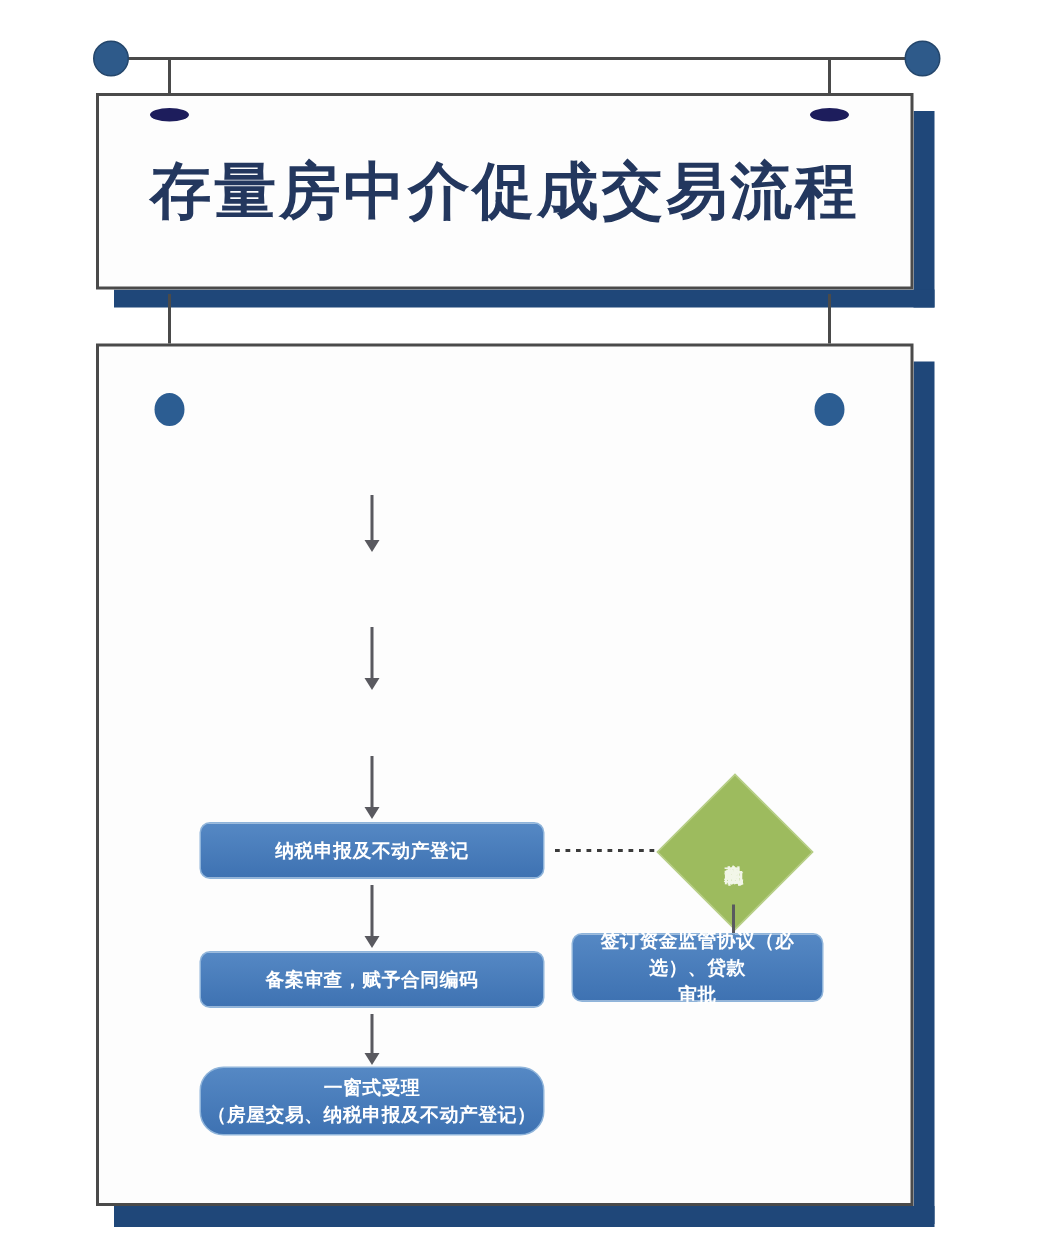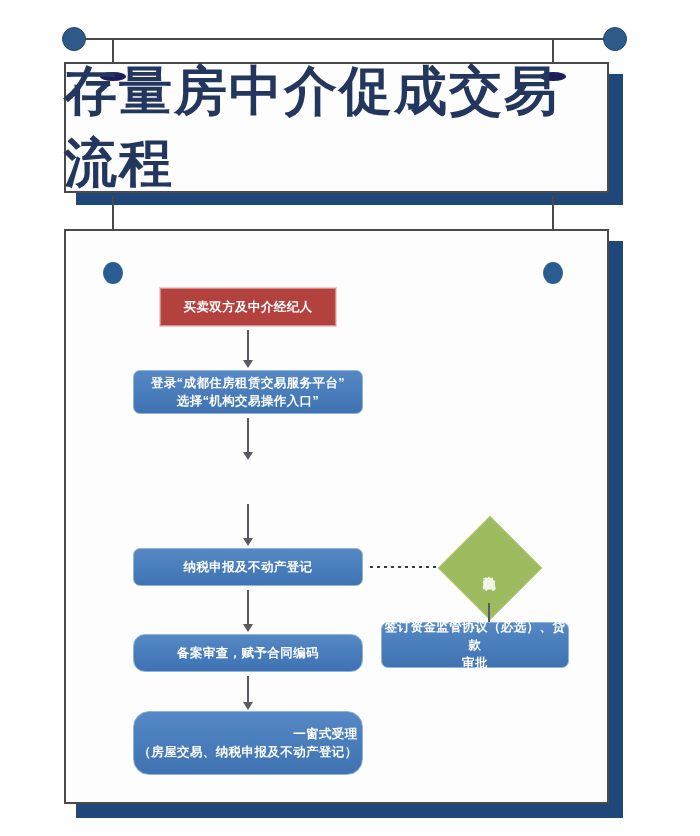--- a/index.html
+++ b/index.html
@@ -58,21 +58,21 @@
   }
 
   .title-panel{left:64px;top:62px;width:545px;height:131px;}
   .title-shadow-r{left:609px;top:74px;width:14px;height:131px;}
   .title-shadow-b{left:76px;top:193px;width:547px;height:12px;}
 
   .title-text{
     position:absolute;left:64px;top:62px;width:545px;height:131px;
     display:flex;align-items:center;justify-content:center;
     color:#23375e;
-    font-size:53px;
+    font-size:41px;
     font-weight:700;
     letter-spacing:2px;
     font-family:"DejaVu Serif","Liberation Serif",serif;
   }
 
   .flow-panel{left:64px;top:229px;width:545px;height:575px;}
   .flow-shadow-r{left:609px;top:241px;width:14px;height:575px;}
   .flow-shadow-b{left:76px;top:804px;width:547px;height:14px;}
 
   
@@ -161,65 +161,58 @@
   <div class="drop drop-c"></div>
   <div class="drop drop-d"></div>
 
   <div class="panel-shadow flow-shadow-r"></div>
   <div class="panel-shadow flow-shadow-b"></div>
   <div class="panel flow-panel"></div>
 
   <div class="ball ball-l"></div>
   <div class="ball ball-r"></div>
 
-  <div class="node node-red" style="left:160px;top:288px;width:176px;height:38px;">
-    <span>买卖双方及中介经纪人</span>
-  </div>
 
   <div class="conn" style="left:247px;top:330px;height:32px;"></div>
   <div class="arrowhead" style="left:243px;top:360px;"></div>
 
-  <div class="node node-blue" style="left:133px;top:370px;width:230px;height:44px;">
-    <span style="white-space:pre-line;">登录“成都住房租赁交易服务平台”
-选择“机构交易操作入口”</span>
-  </div>
 
   <div class="conn" style="left:247px;top:418px;height:36px;"></div>
   <div class="arrowhead" style="left:243px;top:452px;"></div>
 
 
   <div class="conn" style="left:247px;top:504px;height:36px;"></div>
   <div class="arrowhead" style="left:243px;top:538px;"></div>
 
   <div class="node node-blue" style="left:133px;top:548px;width:230px;height:38px;">
     <span>纳税申报及不动产登记</span>
   </div>
 
   <div class="conn" style="left:247px;top:590px;height:36px;"></div>
   <div class="arrowhead" style="left:243px;top:624px;"></div>
 
-  <div class="node node-blue" style="left:133px;top:634px;width:230px;height:38px;border-radius:12px;">
+  <div class="node node-blue" style="left:133px;top:634px;width:230px;height:38px;">
     <span>备案审查，赋予合同编码</span>
   </div>
 
   <div class="conn" style="left:247px;top:676px;height:28px;"></div>
   <div class="arrowhead" style="left:243px;top:702px;"></div>
 
-  <div class="node node-blue pill" style="left:133px;top:711px;width:230px;height:64px;text-align:right;">
+  <div class="node node-blue pill" style="left:133px;top:711px;width:230px;height:46px;">
     <span style="white-space:pre-line;">一窗式受理
 （房屋交易、纳税申报及不动产登记）</span>
   </div>
 
   <div class="dotted" style="left:370px;top:566px;width:74px;"></div>
   <div class="arrowhead-r" style="left:444px;top:562px;"></div>
 
   <div class="diamond" style="left:453px;top:531px;"></div>
   <div class="diamond-label" style="left:453px;top:531px;">金融机构</div>
 
   <div class="conn" style="left:488px;top:603px;height:23px;"></div>
   <div class="arrowhead" style="left:484px;top:624px;"></div>
 
-  <div class="node node-blue" style="left:381px;top:622px;width:188px;height:46px;">
+  <div class="node node-blue" style="left:381px;top:622px;width:168px;height:46px;">
     <span style="white-space:pre-line;">签订资金监管协议（必选）、贷款
 审批</span>
   </div>
 
 </div>
 
 </body></html>

